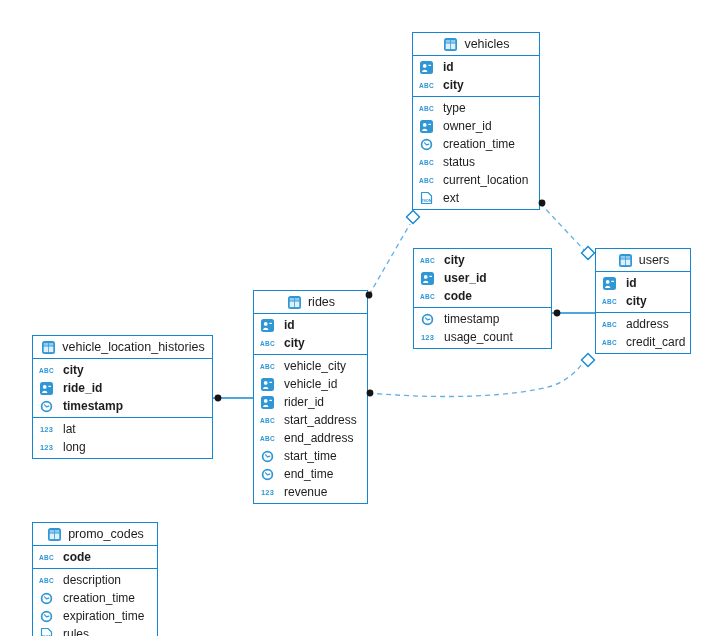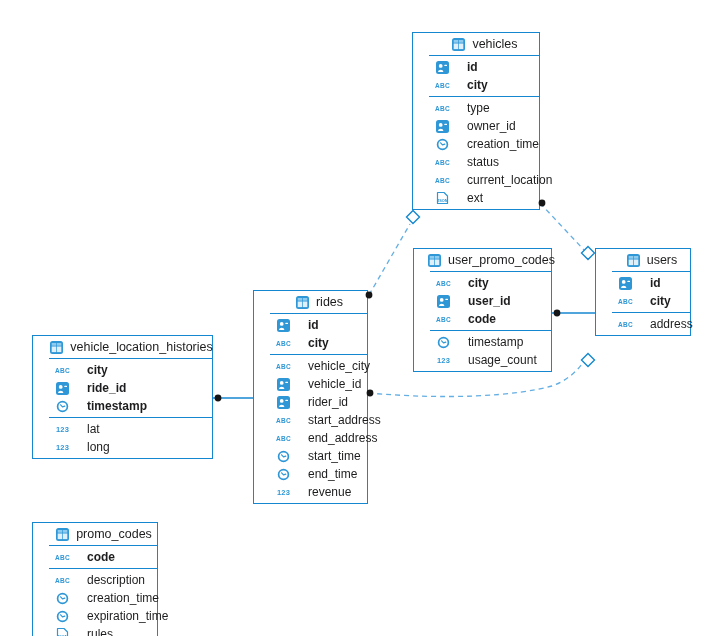--- a/index.html
+++ b/index.html
@@ -17,38 +17,37 @@
     overflow: hidden;
   }
   .canvas { position: absolute; inset: 0; }
   svg.links { position: absolute; left: 0; top: 0; pointer-events: none; z-index: 6; }
   .tbl {
     position: absolute;
     background: #ffffff;
     border: 1.5px solid var(--blue);
     box-sizing: border-box;
     z-index: 2;
-    padding-left: 16px;
   }
   .tbl-header {
     height: 22px;
     display: flex; align-items: center; justify-content: center;
     gap: 5px;
     border-bottom: 1.5px solid var(--blue);
     font-size: 12.5px;
     color: var(--text);
     padding: 0 6px;
     white-space: nowrap;
   }
   .tbl-section { padding: 2px 0; }
   .tbl-section.keys { border-bottom: 1.5px solid var(--blue); }
   .col-row {
     height: 18px;
     display: flex; align-items: center;
-    gap: 16px;
+    gap: 8px;
     padding: 0 5px;
     font-size: 12px;
     color: var(--text);
     white-space: nowrap;
   }
   .col-row.key { font-weight: bold; }
   .icon-box {
     width: 17px; min-width: 17px; height: 14px;
     display: flex; align-items: center; justify-content: center;
   }
@@ -158,32 +157,20 @@
             <svg width="13" height="14" viewBox="0 0 13 14">
               <path d="M1.5,1.5 h6.5 l3.5,3.5 v7.5 h-10 z" fill="#fff" stroke="#2f97d6" stroke-width="1.2" stroke-linejoin="round"></path>
               <text x="6.3" y="10.6" font-size="3.9" font-weight="bold" text-anchor="middle" fill="#2f97d6" font-family="Liberation Sans, sans-serif">JSON</text>
             </svg>
           </span>
           <span>ext</span>
         </div>
       </div>
     </div>
     <div class="tbl" style="left: 413px; top: 248px; width: 139px;">
-      <div class="tbl-header">
-        <span class="icon-box">
-          <svg width="13" height="13" viewBox="0 0 13 13">
-            <rect x="0" y="0" width="13" height="13" rx="2.5" fill="#2f97d6"></rect>
-            <rect x="1.7" y="2" width="4.5" height="2.7" fill="#8ecbee"></rect>
-            <rect x="6.9" y="2" width="4.4" height="2.7" fill="#8ecbee"></rect>
-            <rect x="1.7" y="5.5" width="4.5" height="5.6" fill="#dff0fa"></rect>
-            <rect x="6.9" y="5.5" width="4.4" height="5.6" fill="#dff0fa"></rect>
-          </svg>
-        </span>
-        <span>user_promo_codes</span>
-      </div>
       <div class="tbl-section keys">
         <div class="col-row key">
           <span class="icon-box">
             <span class="type-abc">ABC</span>
           </span>
           <span>city</span>
         </div>
         <div class="col-row key">
           <span class="icon-box">
             <svg width="13" height="13" viewBox="0 0 13 13">
@@ -252,20 +239,26 @@
           <span>city</span>
         </div>
       </div>
       <div class="tbl-section">
         <div class="col-row">
           <span class="icon-box">
             <span class="type-abc">ABC</span>
           </span>
           <span>address</span>
         </div>
+        <div class="col-row">
+          <span class="icon-box">
+            <span class="type-abc">ABC</span>
+          </span>
+          <span>credit_card</span>
+        </div>
       </div>
     </div>
     <div class="tbl" style="left: 253px; top: 290px; width: 115px;">
       <div class="tbl-header">
         <span class="icon-box">
           <svg width="13" height="13" viewBox="0 0 13 13">
             <rect x="0" y="0" width="13" height="13" rx="2.5" fill="#2f97d6"></rect>
             <rect x="1.7" y="2" width="4.5" height="2.7" fill="#8ecbee"></rect>
             <rect x="6.9" y="2" width="4.4" height="2.7" fill="#8ecbee"></rect>
             <rect x="1.7" y="5.5" width="4.5" height="5.6" fill="#dff0fa"></rect>

